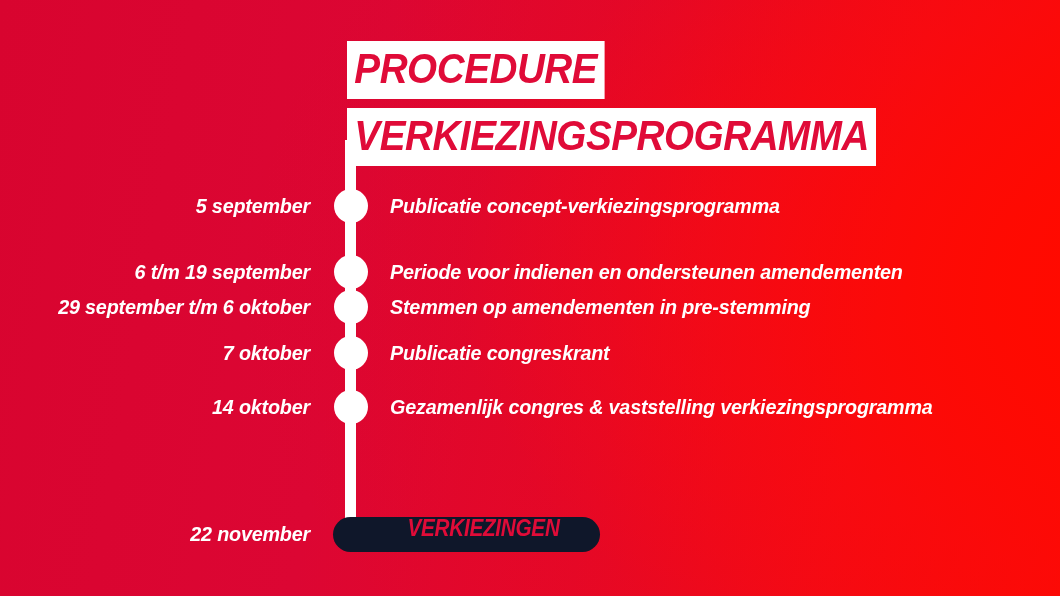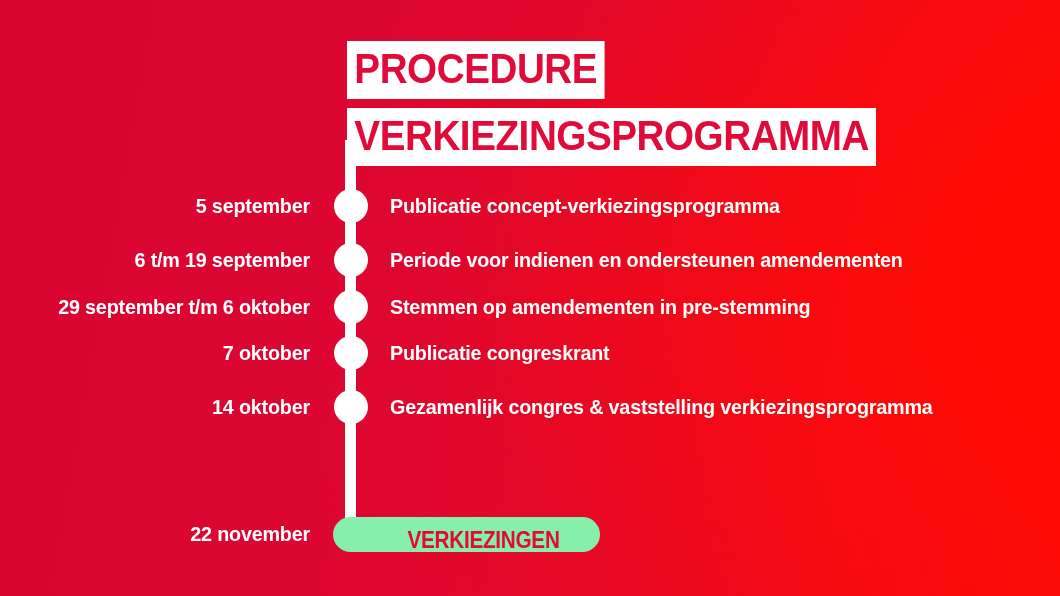--- a/index.html
+++ b/index.html
@@ -8,20 +8,21 @@
     background: #000;
   }
 
   #poster {
     position: relative;
     width: 1060px;
     height: 596px;
     overflow: hidden;
     background: #dc0633;
     font-family: "Liberation Sans", sans-serif;
+    font-style: italic;
     -webkit-font-smoothing: antialiased;
   }
 
   
   .bg-gradient {
     position: absolute;
     inset: 0;
     background:
       radial-gradient(120% 130% at 118% 48%, #ff0a00 0%, rgba(255,10,0,0.92) 18%,
                       rgba(250,10,12,0.55) 40%, rgba(226,8,28,0.18) 62%, rgba(220,6,51,0) 80%),
@@ -142,24 +143,24 @@
     transform: scaleX(0.94);
     transform-origin: right center;
   }
 
   .pill {
     position: absolute;
     left: 333px;
     top: 3px;
     width: 267px;
     height: 35px;
-    background: #86efac;
+    background: #0f172a;
     border-radius: 18px;
     display: flex;
-    align-items: flex-end;
+    align-items: flex-start;
     justify-content: center;
   }
 
   .pill-label {
     color: #e00b38;
     font-size: 23px;
     font-weight: 700;
     font-stretch: condensed;
     letter-spacing: -0.3px;
     line-height: 1;
@@ -180,21 +181,21 @@
   </div>
 
   <div class="spine"></div>
 
   <div id="rows">
       <div class="row" style="top: 206px;">
         <div class="date">5 september</div>
         <div class="dot"></div>
         <div class="event">Publicatie concept-verkiezingsprogramma</div>
       </div>
-      <div class="row" style="top: 260px;">
+      <div class="row" style="top: 272px;">
         <div class="date">6 t/m 19 september</div>
         <div class="dot"></div>
         <div class="event">Periode voor indienen en ondersteunen amendementen</div>
       </div>
       <div class="row" style="top: 307px;">
         <div class="date">29 september t/m 6 oktober</div>
         <div class="dot"></div>
         <div class="event">Stemmen op amendementen in pre-stemming</div>
       </div>
       <div class="row" style="top: 353px;">

